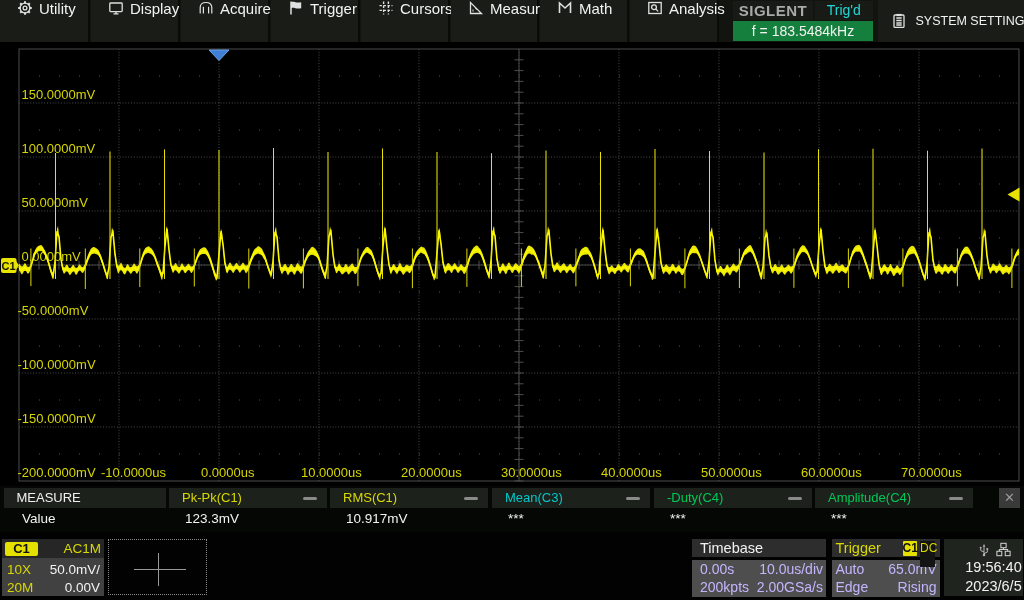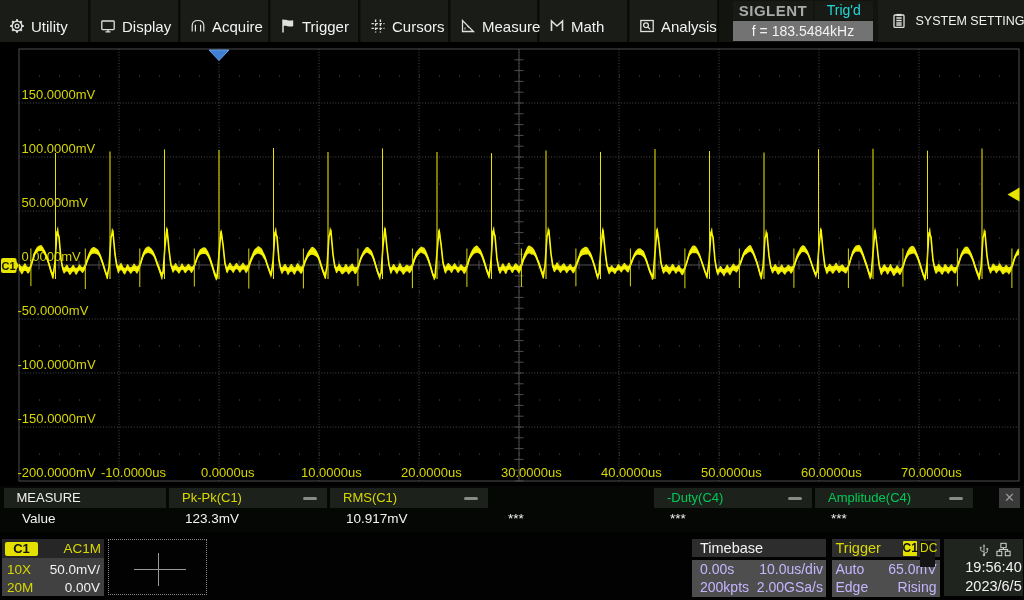--- a/index.html
+++ b/index.html
@@ -1,26 +1,26 @@
 <!DOCTYPE html>
 <html><head><meta charset="utf-8"><style>
 * { margin:0; padding:0; box-sizing:border-box; }
 body { width:1024px; height:600px; background:#000; overflow:hidden;
   font-family:"Liberation Sans", sans-serif; position:relative; }
 .menubar { position:absolute; left:0; top:0; width:1024px; height:42px; background:#12140f; }
 .mitem { position:absolute; top:0; height:52px; background:#191c17; display:flex;
-  align-items:center; gap:6px; padding-left:9px; border-right:2px solid #0a0c08; }
+  gap:6px; padding-left:17px; border-right:2px solid #0a0c08; }
 .mitem span { color:#f2f2f2; font-size:15px; white-space:nowrap; }
 .mi { flex:0 0 auto; }
 .logo { position:absolute; left:733px; top:1px; width:140px; height:44px; }
 .logo .sig { position:absolute; left:0; top:0; width:80px; height:18.5px; background:#171a15;
   color:#a9a9a9; font-weight:bold; font-size:15px; letter-spacing:0.5px; text-align:center; line-height:19px; }
 .logo .trigd { position:absolute; left:81.5px; top:0; width:58.5px; height:18.5px; background:#171a15;
   color:#21d8d8; font-size:14px; text-align:center; line-height:19px; }
-.logo .freq { position:absolute; left:0; top:20px; width:140px; height:20px; background:#737373;
+.logo .freq { position:absolute; left:0; top:20px; width:140px; height:20px; background:#15803d;
   color:#f2f2f2; font-size:14px; text-align:center; line-height:20px; }
 .syssetting { position:absolute; left:877.5px; top:0; width:146.5px; height:42px; background:#191c17;
   color:#f2f2f2; font-size:12.5px; white-space:nowrap; display:flex; align-items:center; gap:9px; padding-left:13px; }
 .screen { position:absolute; left:0; top:42px; width:1024px; height:444px; background:#000; }
 .al { font-size:13px; fill:#d6d600; font-family:"Liberation Sans",sans-serif; }
 .mpanel { position:absolute; left:0; top:486px; width:1024px; height:46px; background:#050705; }
 .mhcell { position:absolute; top:1.5px; height:20.5px; background:#1d211c; display:flex; align-items:center; }
 .mht { font-size:13px; padding-left:13px; }
 .mdash { position:absolute; right:10px; top:9px; width:14px; height:3px; background:#8a8a8a; border-radius:1.5px; }
 .mclose { position:absolute; right:4px; top:1.5px; width:21px; height:20.5px; background:#3a3a3a;
@@ -211,20 +211,24 @@
       <span class="mht" style="color:#f0f0f0">MEASURE</span>
     </div>
     <div class="mhcell" style="left:169px;width:158px">
       <span class="mht" style="color:#d8d800">Pk-Pk(C1)</span>
       <span class="mdash"></span>
     </div>
     <div class="mhcell" style="left:330px;width:158px">
       <span class="mht" style="color:#d8d800">RMS(C1)</span>
       <span class="mdash"></span>
     </div>
+    <div class="mhcell" style="left:492px;width:158px">
+      <span class="mht" style="color:#00c8c8">Mean(C3)</span>
+      <span class="mdash"></span>
+    </div>
     <div class="mhcell" style="left:654px;width:158px">
       <span class="mht" style="color:#00c855">-Duty(C4)</span>
       <span class="mdash"></span>
     </div>
     <div class="mhcell" style="left:815px;width:158px">
       <span class="mht" style="color:#00c855">Amplitude(C4)</span>
       <span class="mdash"></span>
     </div>
     <div class="mclose">✕</div>
     <div class="mval" style="left:22px">Value</div>

